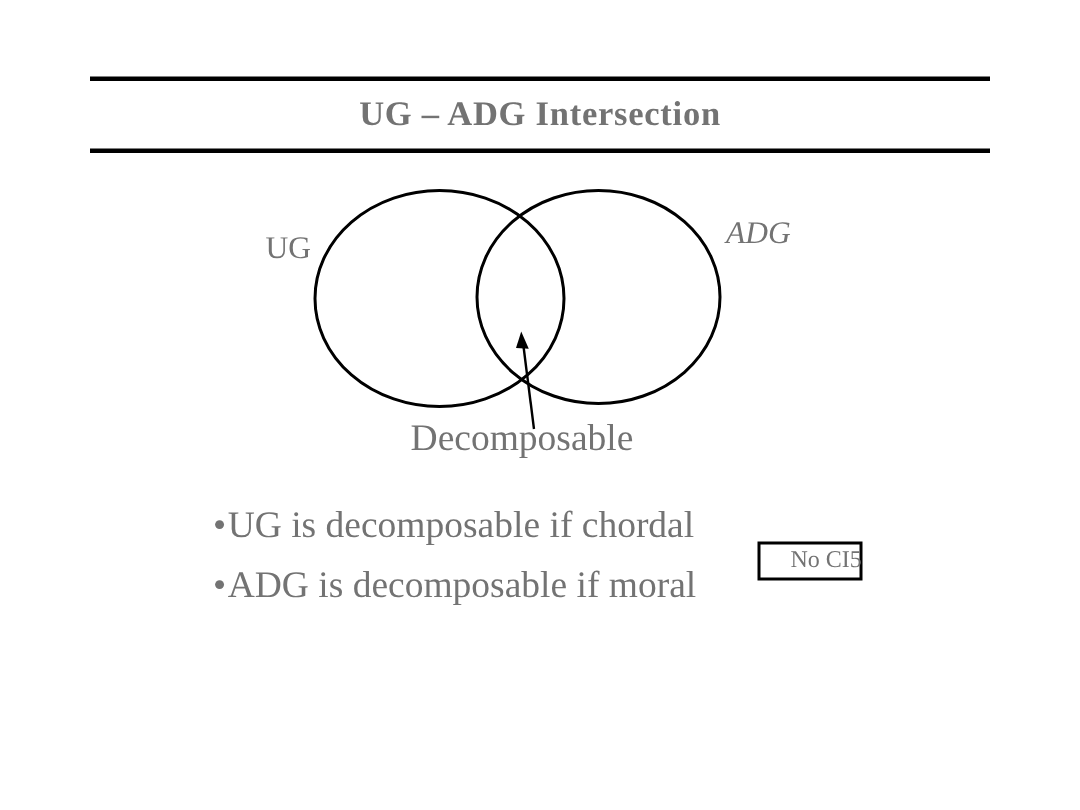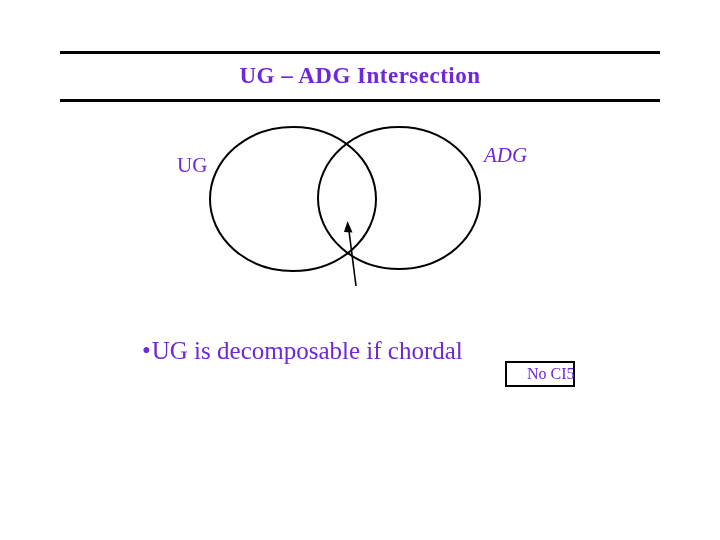--- a/index.html
+++ b/index.html
@@ -5,21 +5,21 @@
   html, body {
     margin: 0;
     padding: 0;
     background: #ffffff;
   }
   .slide {
     position: relative;
     width: 720px;
     height: 540px;
     background: #ffffff;
-    color: #6d28d9;
+    color: #737373;
     font-family: "Liberation Serif", serif;
     overflow: hidden;
   }
   .rule {
     position: absolute;
     left: 60px;
     width: 600px;
     height: 3px;
     background: #000000;
   }
@@ -95,22 +95,26 @@
 
   <svg class="venn-svg" viewBox="0 0 310 190" xmlns="http://www.w3.org/2000/svg">
     <ellipse cx="103" cy="84" rx="83" ry="72" fill="none" stroke="#000000" stroke-width="2"></ellipse>
     <ellipse cx="209" cy="83" rx="81" ry="71" fill="none" stroke="#000000" stroke-width="2"></ellipse>
     <line x1="166" y1="171" x2="159" y2="116" stroke="#000000" stroke-width="1.6"></line>
     <polygon points="157.5,106 162.5,117.5 154,117" fill="#000000"></polygon>
   </svg>
 
   <div class="circle-label label-ug">UG</div>
   <div class="circle-label label-adg">ADG</div>
+  <div class="label-decomposable">Decomposable</div>
 
   <div class="bullet-row bullet-row-1">
     <span class="bullet-marker">•</span><span>UG is decomposable if chordal</span>
+  </div>
+  <div class="bullet-row bullet-row-2">
+    <span class="bullet-marker">•</span><span>ADG is decomposable if moral</span>
   </div>
 
   <div class="note-box">
     <span>No CI5</span>
   </div>
 
 </div>
 
 </body></html>

